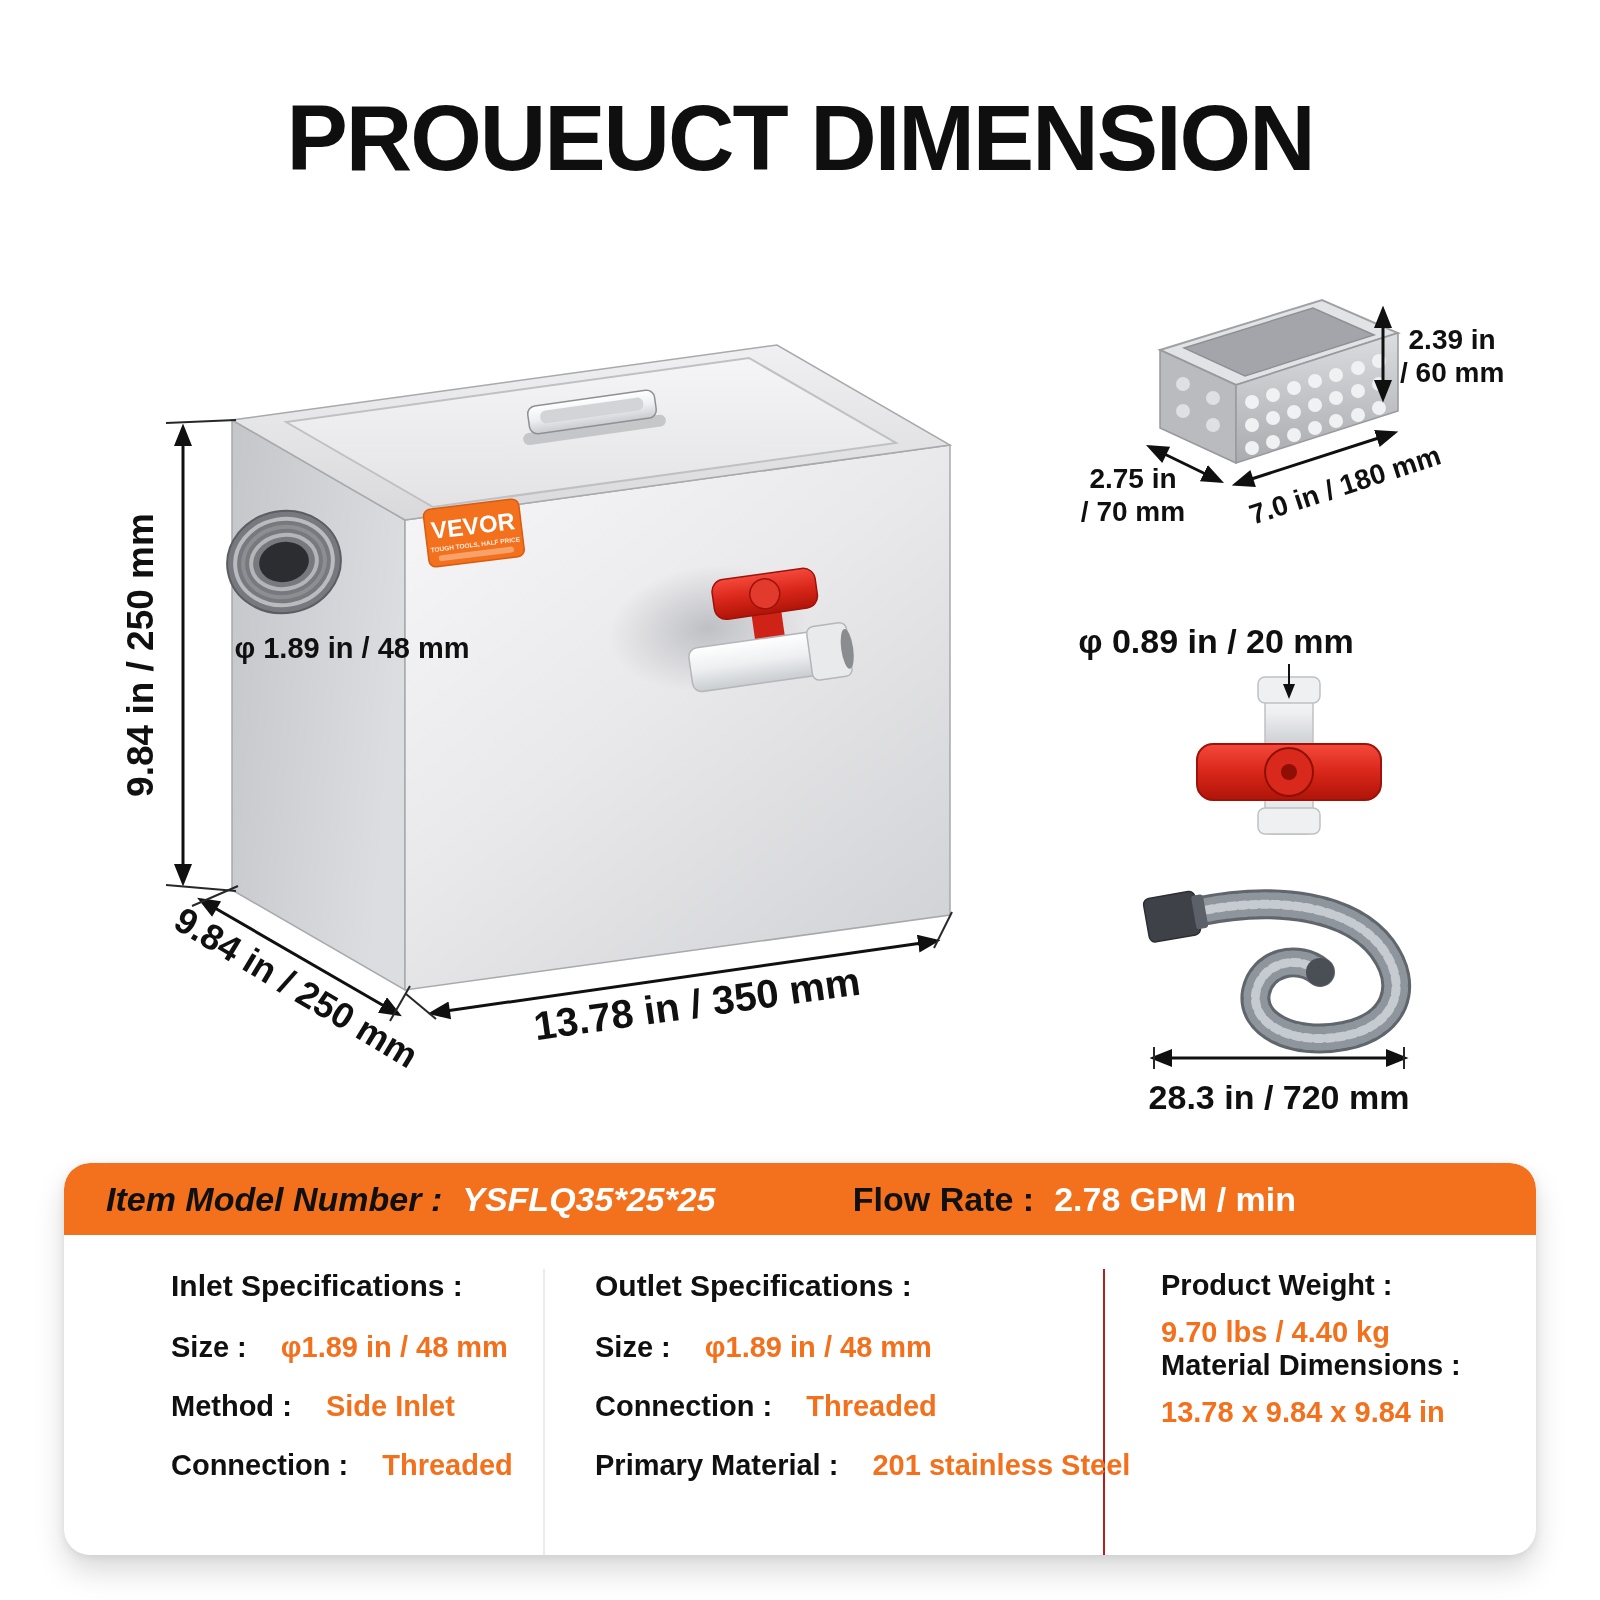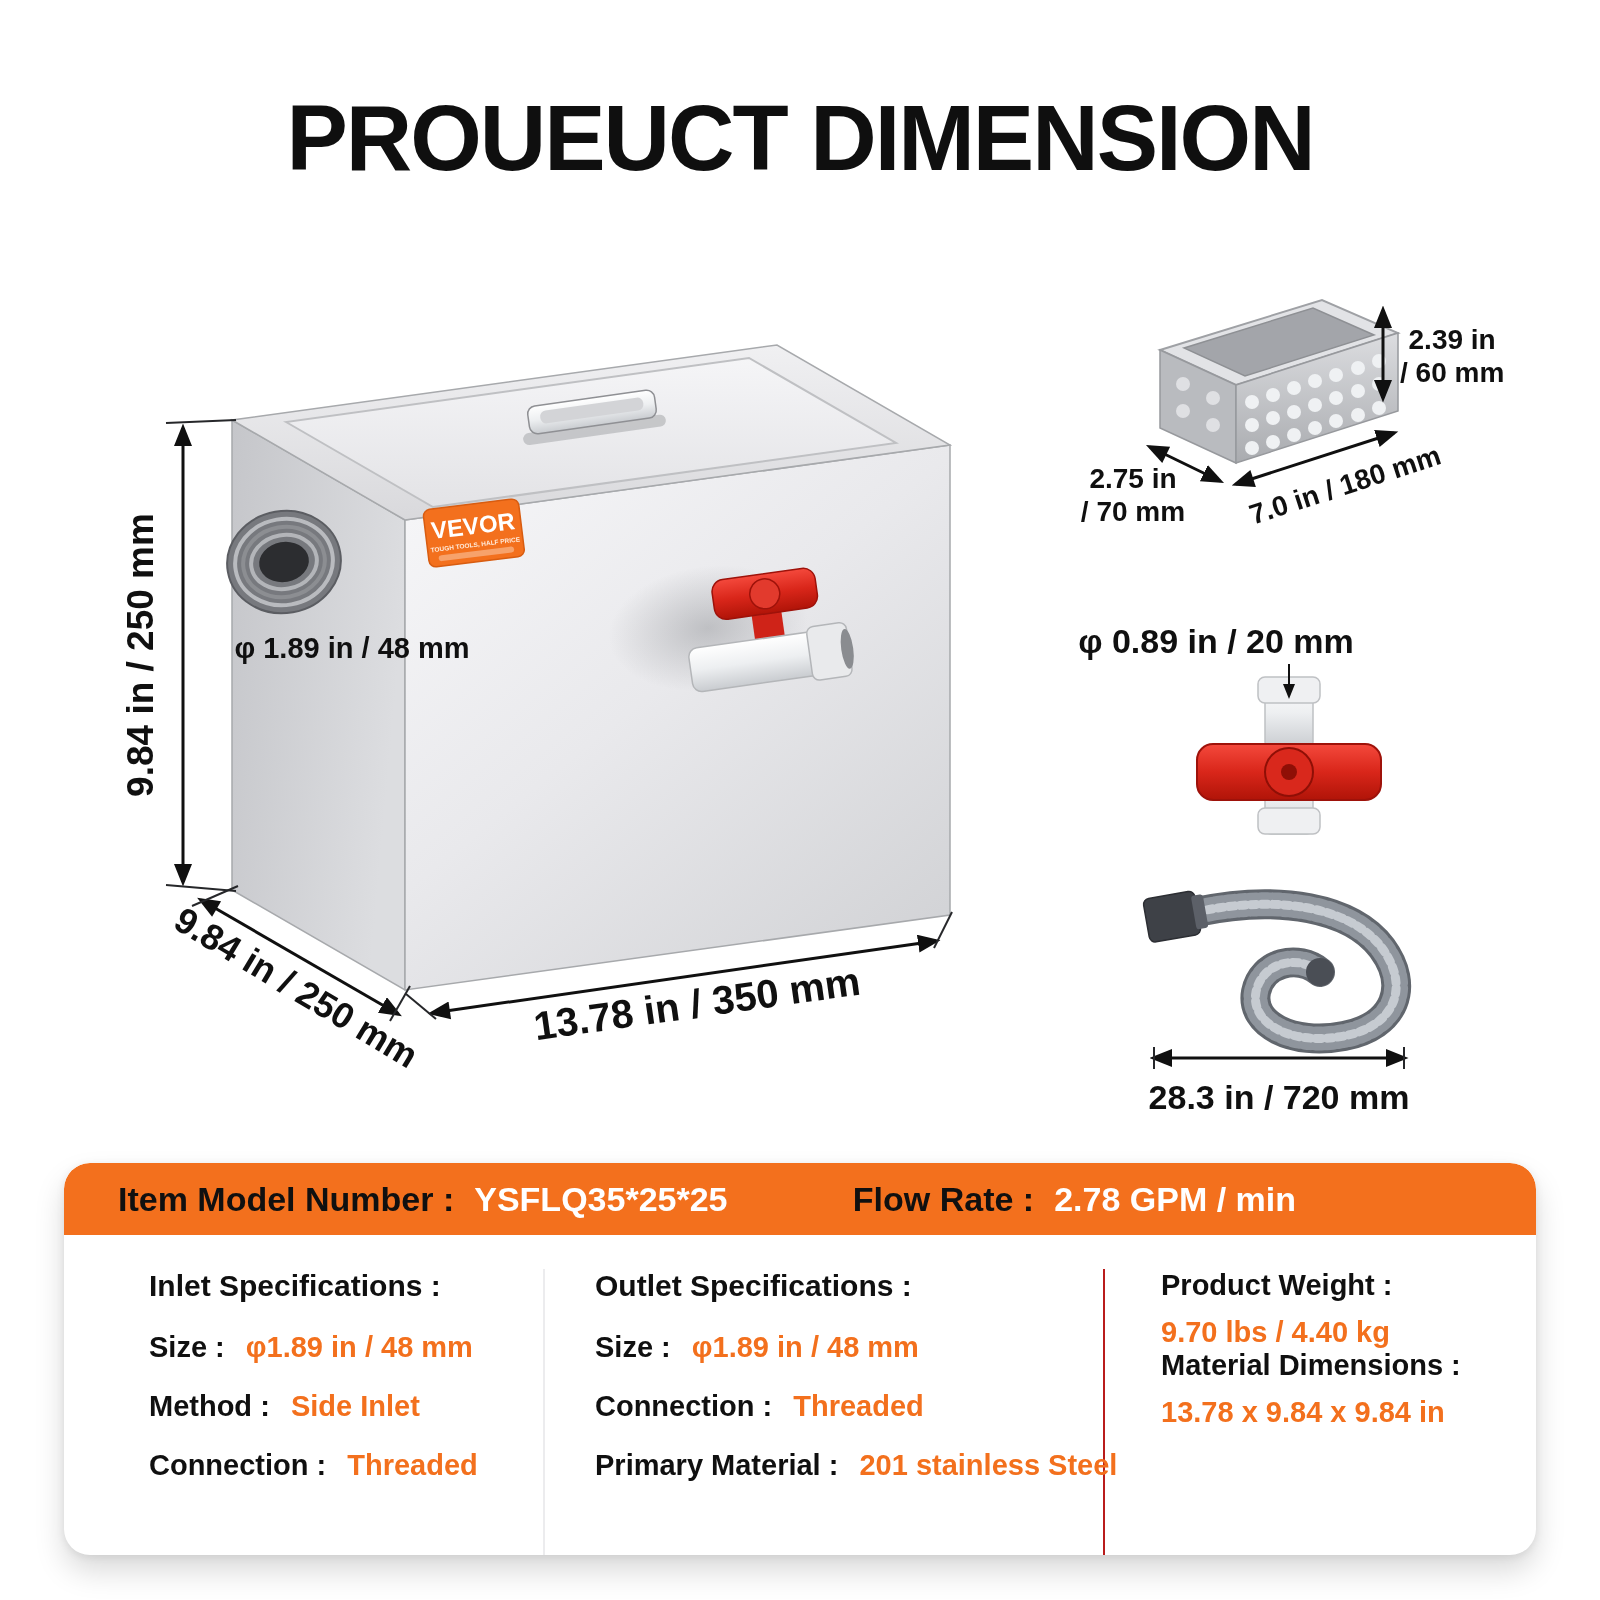--- a/index.html
+++ b/index.html
@@ -27,32 +27,32 @@
     box-shadow:0 16px 30px rgba(0,0,0,0.15), 0 2px 8px rgba(0,0,0,0.08);
   }
   .spec-header {
     height:72px; background:var(--accent,#F3701D);
     display:flex; align-items:center;
     border-radius:26px 26px 0 0;
   }
   .hg { display:flex; align-items:baseline; gap:20px; font-size:34px; font-weight:bold; white-space:nowrap; }
   .hg .hl { color:#101010; }
   .hg .hv { color:#ffffff; }
-  .hg1 { margin-left:54px; }
+  .hg1 { margin-left:42px;font-style:italic; }
   .hg2 { margin-left:auto; margin-right:240px; }
 
   .spec-body { display:grid; grid-template-columns:481px 560px 1fr; padding-top:34px; height:320px; }
   .spec-col { padding-right:18px; }
-  .c1 { padding-left:85px; border-right:2px solid #ececee; }
+  .c1 { padding-left:107px; border-right:2px solid #ececee; }
   .c2 { padding-left:50px; border-right:2px solid #b91c1c; }
   .c3 { padding-left:56px; }
   .col-title { font-size:30px; font-weight:bold; color:#101010; margin-bottom:28px; white-space:nowrap; }
   .srow { font-size:29px; font-weight:bold; margin-bottom:26px; white-space:nowrap; }
   .srow .k { color:#101010; }
-  .srow .v { color:var(--accent,#F3701D); margin-left:13px; }
+  .srow .v { color:var(--accent,#F3701D); margin-left:26px; }
   .c3 .line { font-size:29px; font-weight:bold; white-space:nowrap; }
   .c3 .lk { color:#101010; margin-bottom:14px; }
   .c3 .lv { color:var(--accent,#F3701D); }
   .c3 .mb18 { }
   .c3 .mb14 { margin-bottom:14px; }
   .c3 .mb6 { margin-bottom:6px; }
   .accent-fill { fill:var(--accent,#F3701D); }
 </style>
 </head>
 <body>

